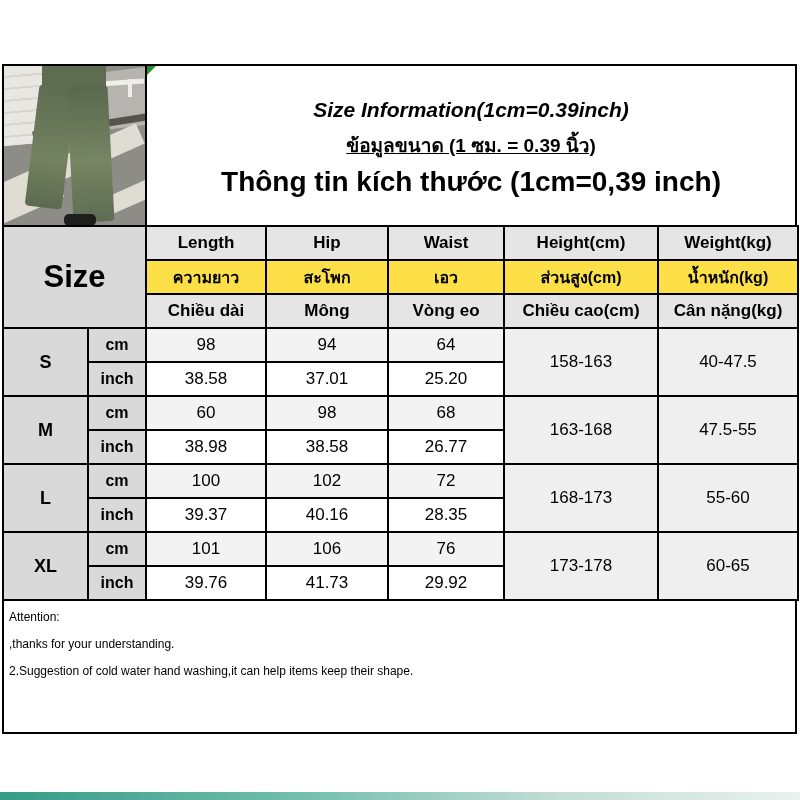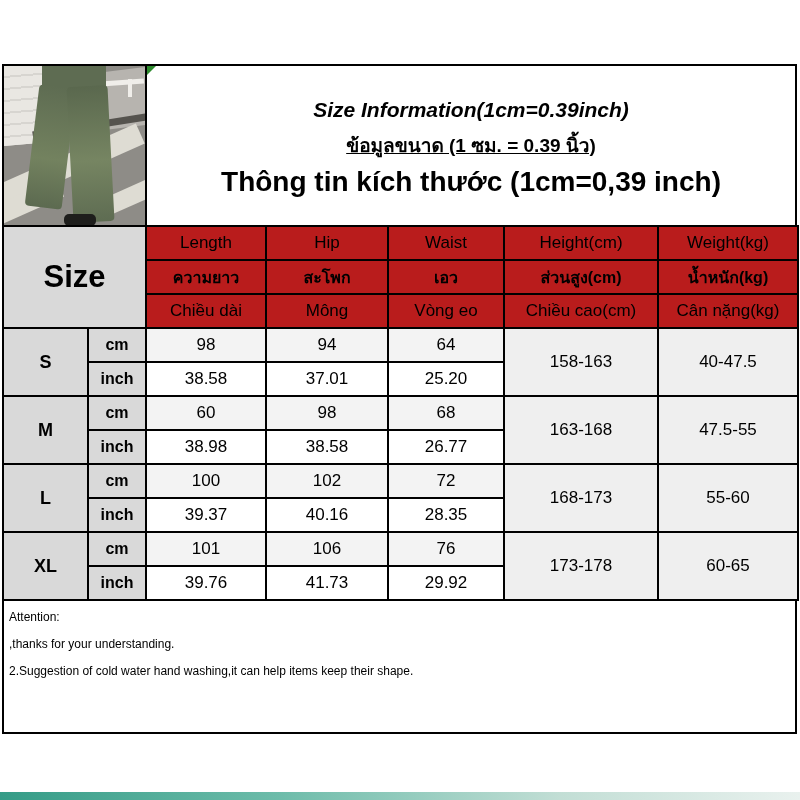--- a/index.html
+++ b/index.html
@@ -45,22 +45,22 @@
   .ph-legR { left:66px; top:20px; width:41px; height:136px;
              background:linear-gradient(180deg,#5a684e,#768562 55%,#5e6c52);
              transform:rotate(-3deg); border-radius:4px; }
   .ph-sandal { left:60px; top:148px; width:32px; height:12px; background:#1e1e1c;
                border-radius:5px; }
 
   
   table.size-table { border-collapse:collapse; table-layout:fixed; width:795px; }
   .size-table td { border:2px solid #000; text-align:center; vertical-align:middle;
                    height:34px; padding:0 2px; font-size:17px; background:#fff; }
-  td.hdr  { background:#b91c1c; font-weight:normal; }
-  td.hdr-th { background:#b91c1c; font-weight:bold; font-size:16px; }
+  td.hdr  { background:#e5e5e5; font-weight:bold; }
+  td.hdr-th { background:#fde047; font-weight:bold; font-size:16px; }
   td.corner { background:#d9d9d9; font-weight:bold; font-size:31px; }
   td.sz   { background:#d9d9d9; font-weight:bold; font-size:18px; }
   td.unit { background:#d9d9d9; font-weight:bold; font-size:16px; }
   td.valc { background:#f3f3f3; }
   td.range{ background:#efefef; }
 
   
   .attention { border:2px solid #000; border-top:none; height:133px;
                padding:3px 5px; font-size:12px; line-height:27px; }
 

